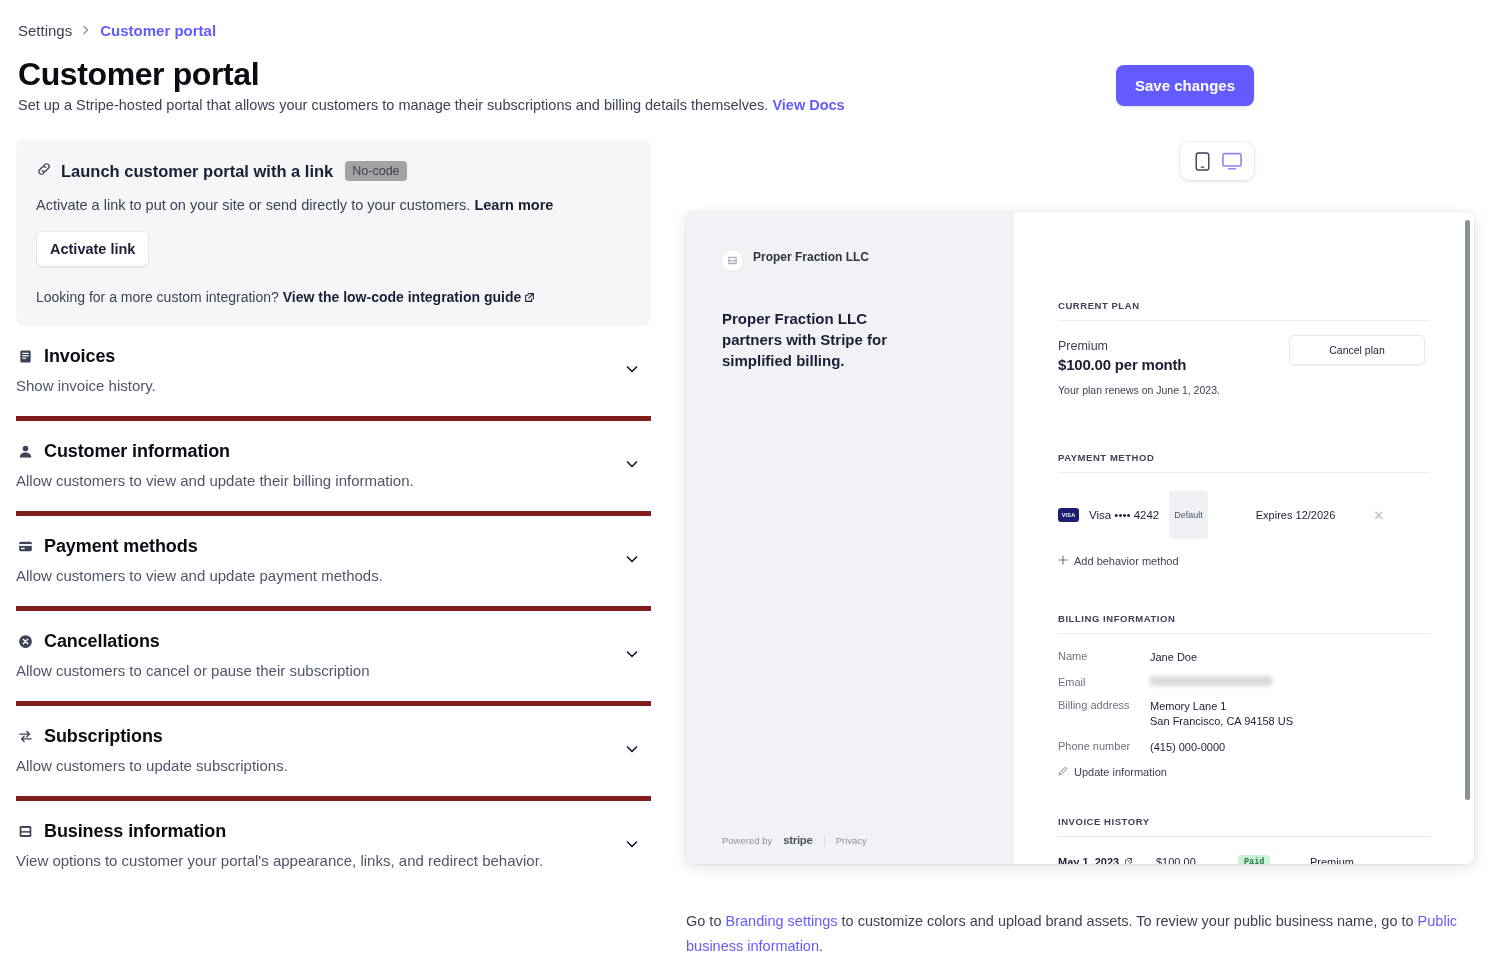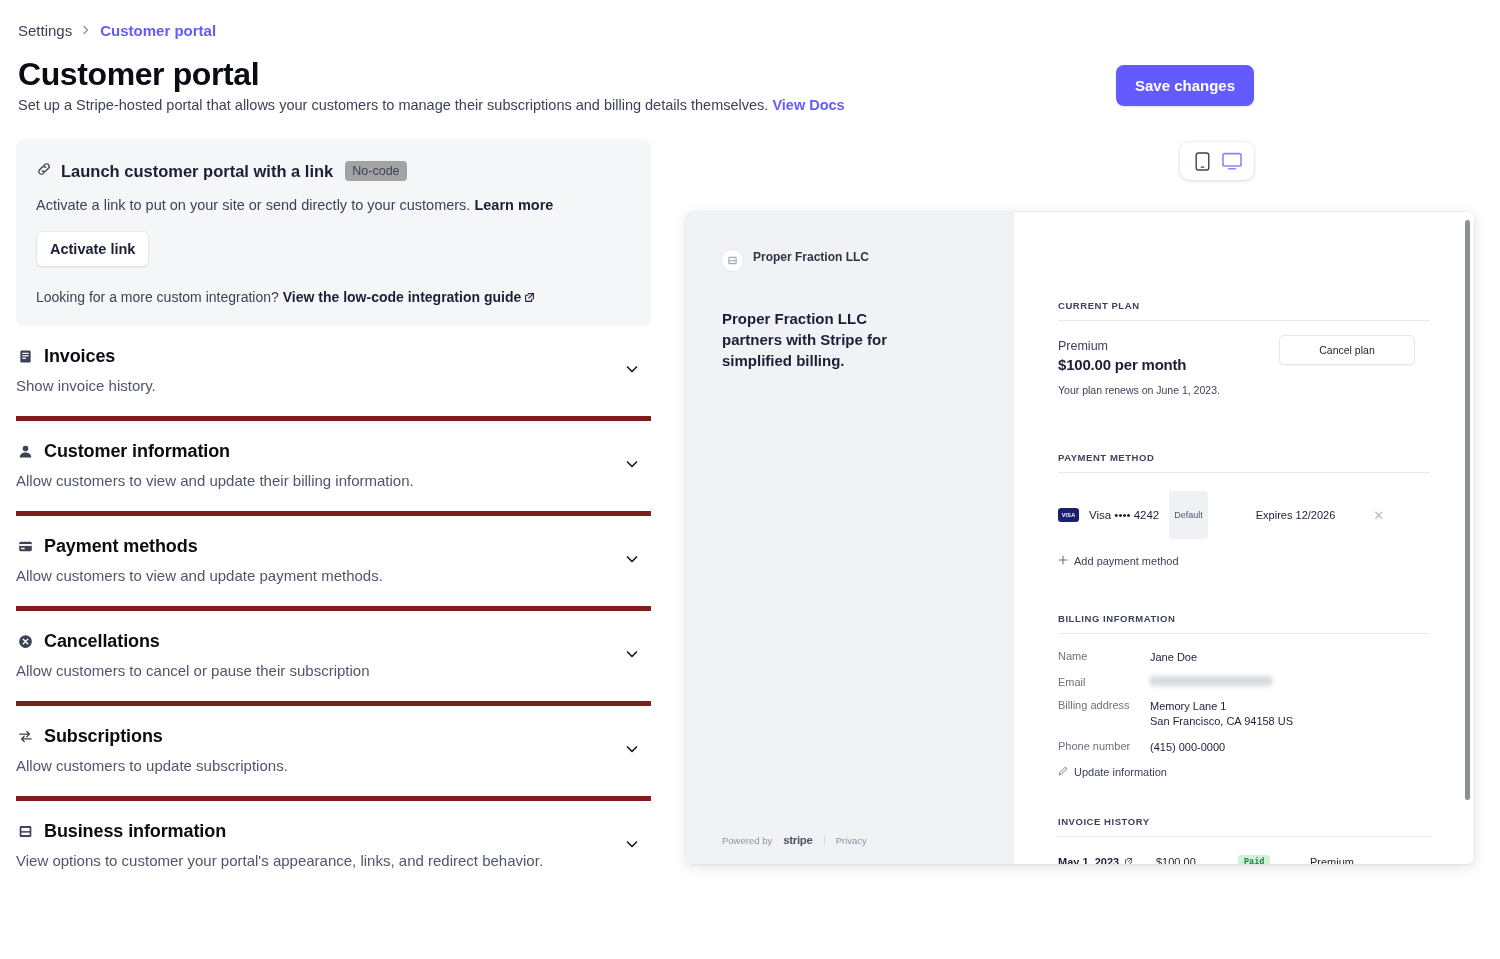--- a/index.html
+++ b/index.html
@@ -153,21 +153,21 @@
     font-size: 9.5px; font-weight: 700; letter-spacing: 0.55px;
     color: #3c4257; text-transform: uppercase;
   }
   .sec-rule { height: 1px; background: #e7eaee; margin-top: 9px; }
 
   .plan-block { margin-top: 18px; position: relative; }
   .plan-name { font-size: 12.5px; color: #3c4257; }
   .plan-price { font-size: 15px; font-weight: 700; color: #1a1f36; margin-top: 3px; letter-spacing: -0.2px; }
   .plan-renew { font-size: 10.5px; color: #3c4257; margin-top: 11px; }
   .cancel-plan {
-    position: absolute; right: 15px; top: -4px;
+    position: absolute; right: 5px; top: -4px;
     border: 1px solid #e3e8ee; background: #fff; border-radius: 5px;
     font-family: inherit;
     font-size: 10.5px; color: #1a1f36; padding: 8px 0; width: 136px;
     text-align: center; cursor: pointer;
     box-shadow: 0 1px 1px rgba(0,0,0,0.05);
   }
 
   .pm-section { margin-top: 56px; }
   .pm-row {
     display: flex; align-items: center; margin-top: 18px; gap: 10px;
@@ -447,21 +447,21 @@
           <span class="pm-default">Default</span>
           <span class="pm-exp">Expires 12/2026</span>
           <span class="pm-x">✕</span>
         </div>
         <div class="pm-add">
           <span>
             <svg width="10" height="10" viewBox="0 0 10 10">
                 <path d="M5 1v8M1 5h8" stroke="#6b7280" stroke-width="1.1" stroke-linecap="round"></path>
               </svg>
           </span>
-          <span>Add payment method</span>
+          <span>Add behavior method</span>
         </div>
       </div>
 
       <div class="bi-section">
         <div class="sec-label">BILLING INFORMATION</div>
         <div class="sec-rule"></div>
         <div class="bi-grid">
           <div class="bi-row">
             <span class="bi-key">Name</span>
             <span class="bi-val">Jane Doe</span>
@@ -521,14 +521,17 @@
           <span class="ih-status"><span class="pill-paid">Paid</span></span>
           <span class="ih-plan">Premium</span>
         </div>
 
       </div>
 
       <div class="pv-scrollbar"></div>
     </div>
   </div>
 
+  <div class="bottom-note">
+    <span>Go to </span><a href="#">Branding settings</a><span> to customize colors and upload brand assets. To review your public business name, go to </span><a href="#">Public business information</a><span>.</span>
+  </div>
 
 </div>
 
 </body></html>

